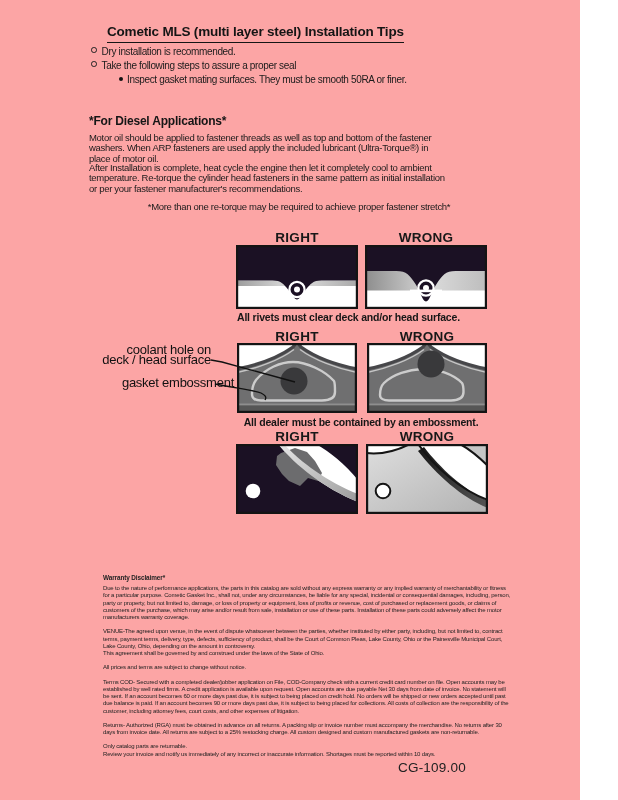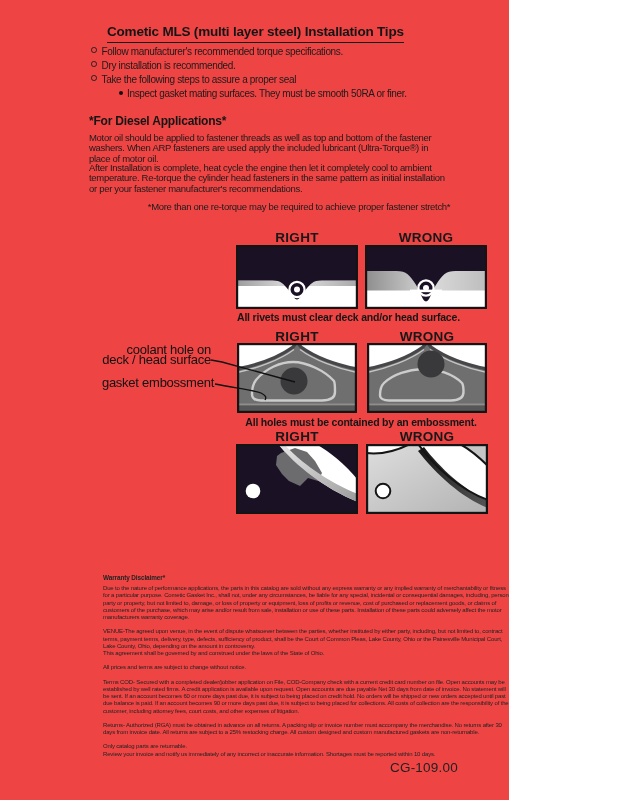--- a/index.html
+++ b/index.html
@@ -1,17 +1,17 @@
 <!DOCTYPE html>
 <html><head>
 <meta charset="utf-8">
 <style>
   html,body{margin:0;padding:0;background:#ffffff;}
   .page{
-    position:relative;width:509px;height:800px;background:#ef4444;overflow:hidden;
+    position:relative;width:580px;height:800px;background:#fca5a5;overflow:hidden;
     font-family:"Liberation Sans","DejaVu Sans",sans-serif;color:#1f1f1f;
   }
   
   .title{
     position:absolute;left:107px;top:24px;margin:0;
     font-size:13.5px;font-weight:bold;color:#151515;letter-spacing:-0.2px;
     border-bottom:1.6px solid #151515;padding-bottom:3px;display:inline-block;white-space:nowrap;
   }
   .bullets{position:absolute;left:91px;top:45px;width:470px;font-size:10px;letter-spacing:-0.35px;line-height:14px;color:#1b1b1b;}
   .b{white-space:nowrap;}
@@ -24,38 +24,37 @@
   .p2{top:163px;width:362px;}
   .p3{top:202px;width:420px;text-align:center;}
   
   .dlabel{position:absolute;transform:translateX(-50%);font-size:13.5px;font-weight:bold;color:#181818;letter-spacing:0.3px;white-space:nowrap;}
   .dbox{position:absolute;}
   .dbox svg{display:block;}
   .cap{position:absolute;font-size:10.5px;font-weight:bold;color:#161616;letter-spacing:-0.2px;line-height:12.5px;white-space:nowrap;}
   .cap-center{transform:translateX(-50%);}
   .ann{position:absolute;left:0;text-align:right;font-size:13px;letter-spacing:-0.25px;color:#111;line-height:10.2px;white-space:nowrap;}
   .ann1{top:345px;width:211px;}
-  .ann2{top:378px;width:214px;}
+  .ann2{top:378px;width:214px;margin-left:20px;}
   .leader{position:absolute;left:205px;top:344px;pointer-events:none;}
   
   .warranty{position:absolute;left:103px;top:574px;width:410px;color:#232323;}
   .warranty h3{margin:0 0 4px 0;font-size:6.4px;font-weight:bold;letter-spacing:-0.1px;}
   .warranty p{margin:0 0 7px 0;font-size:6px;letter-spacing:-0.15px;line-height:7.25px;}
   .warranty p.tight{margin-bottom:0;}
-  .footer{position:absolute;left:390px;top:760px;font-size:13.5px;color:#222;letter-spacing:0.2px;}
+  .footer{position:absolute;left:398px;top:760px;font-size:13.5px;color:#222;letter-spacing:0.2px;}
 </style>
 </head>
 <body>
 
 <div class="page">
 
   <h1 class="title">Cometic MLS (multi layer steel) Installation Tips</h1>
 
   <div class="bullets">
-    <div class="b"><span class="odot"></span><span>Follow manufacturer's recommended torque specifications.</span></div>
     <div class="b"><span class="odot"></span><span>Dry installation is recommended.</span></div>
     <div class="b"><span class="odot"></span><span>Take the following steps to assure a proper seal</span></div>
     <div class="b sub"><span class="fdot"></span><span>Inspect gasket mating surfaces.  They must be smooth 50RA or finer.</span></div>
   </div>
 
   <h2 class="diesel-h">*For Diesel Applications*</h2>
   <p class="bodyp p1">Motor oil should be applied to fastener threads as well as top and bottom of the fastener washers. When ARP fasteners are used apply the included lubricant (Ultra-Torque®) in place of motor oil.</p>
   <p class="bodyp p2">After Installation is complete, heat cycle the engine then let it completely cool to ambient temperature. Re-torque the cylinder head fasteners in the same pattern as initial installation or per your fastener manufacturer's recommendations.</p>
   <p class="bodyp p3">*More than one re-torque may be required to achieve proper fastener stretch*</p>
 
@@ -143,21 +142,21 @@
       <circle cx="64" cy="21" r="13.5" fill="#39393b"></circle>
       <rect x="1.1" y="1.1" width="117.8" height="67.8" fill="none" stroke="#141414" stroke-width="2.2"></rect>
     </svg>
   </div>
 
   <svg class="leader" width="125" height="62" viewBox="0 0 125 62">
     <path d="M6,16 L17,18 L90,38" fill="none" stroke="#111111" stroke-width="1.3"></path>
     <path d="M10,40 C30,44 48,46 56,49 C60,51 62,53 60,56" fill="none" stroke="#111111" stroke-width="1.3"></path>
   </svg>
 
-  <div class="cap cap-center" style="left:361px;top:416px;">All holes must be contained by an embossment.</div>
+  <div class="cap cap-center" style="left:361px;top:416px;">All dealer must be contained by an embossment.</div>
 
   <div class="dlabel" style="left:297px;top:429px;">RIGHT</div>
   <div class="dlabel" style="left:427px;top:429px;">WRONG</div>
 
   <div class="dbox" style="left:236px;top:444px;">
     <svg width="122" height="70" viewBox="0 0 122 70">
       <defs>
         <linearGradient id="g-r3a" x1="0" y1="0" x2="1" y2="1">
           <stop offset="0" stop-color="#e8e8e8"></stop>
             <stop offset="1" stop-color="#9b9b9b"></stop>

